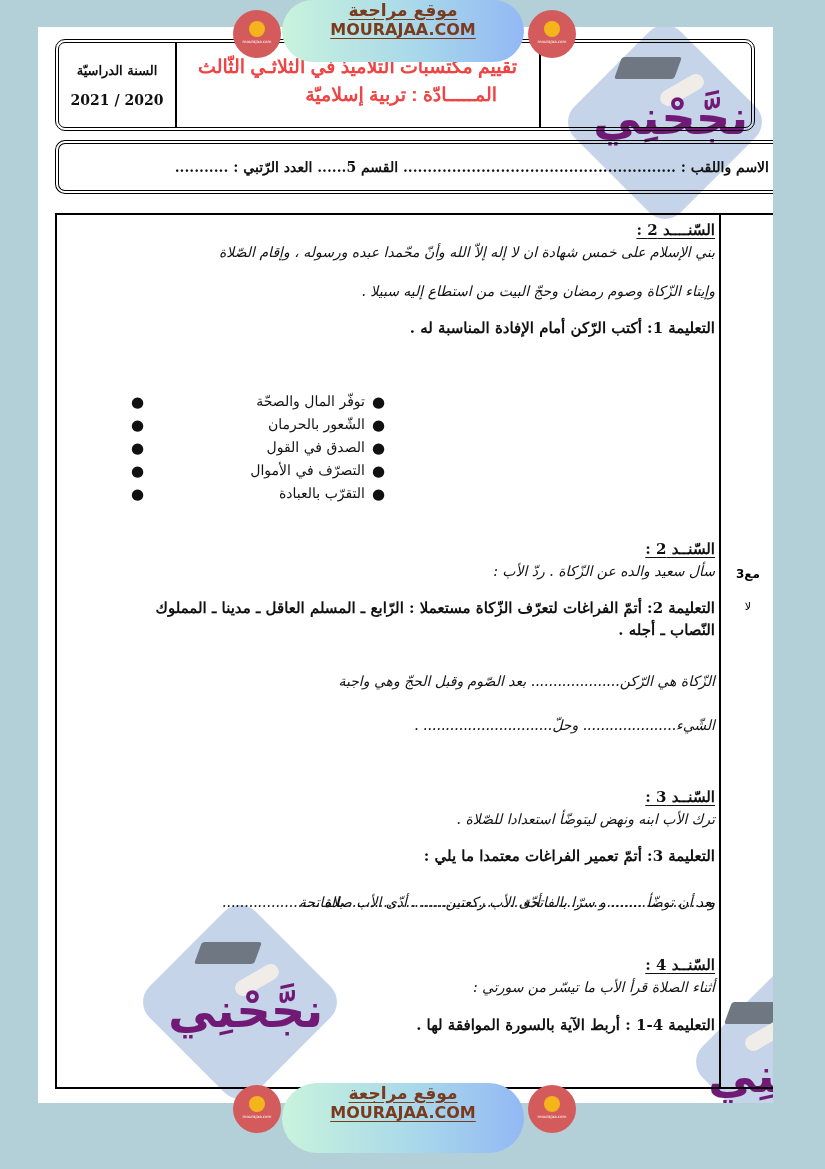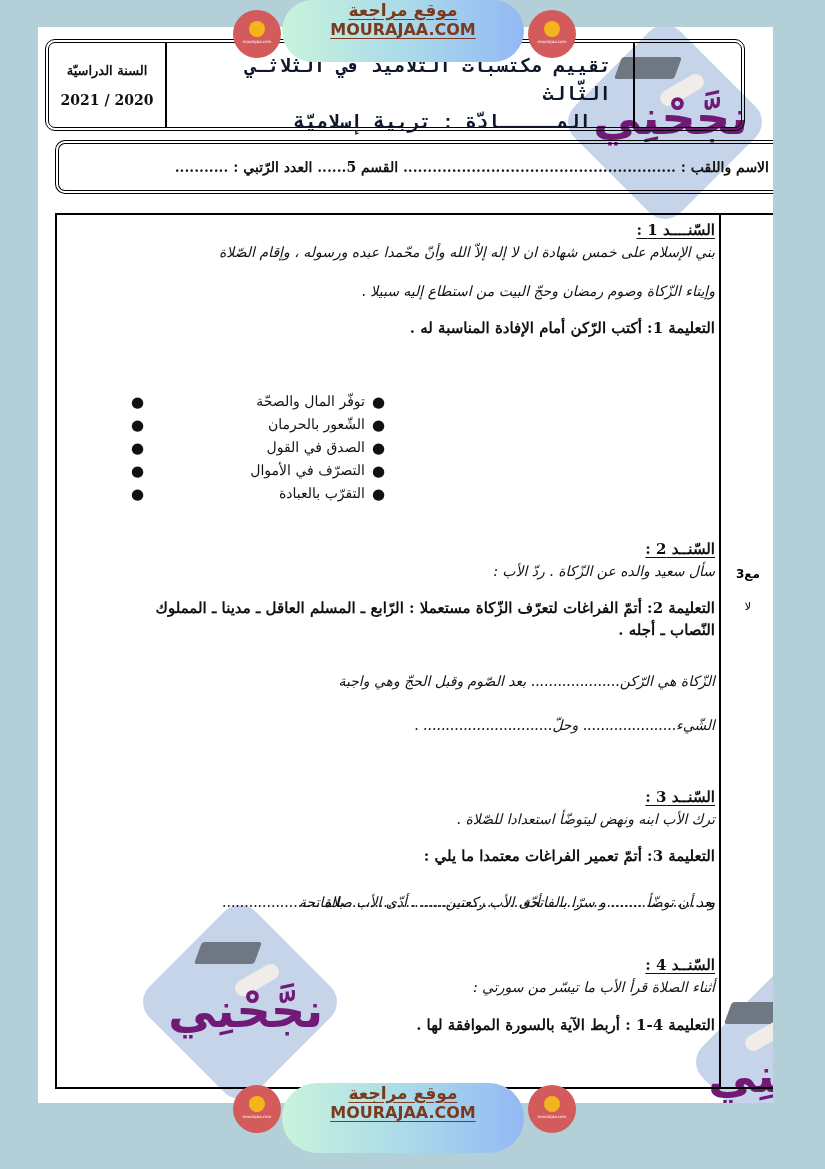--- a/index.html
+++ b/index.html
@@ -26,35 +26,35 @@
     position: absolute; width: 60px; height: 22px; background: #6f7782;
     transform: skewX(-20deg); border-radius: 3px;
   }
   .wm-scroll {
     position: absolute; width: 48px; height: 16px; background: #f0ece8;
     border-radius: 8px; transform: rotate(-30deg);
   }
 
   
   .header-box {
-    position: absolute; left: 7px; top: 12px; width: 700px; height: 92px;
+    position: absolute; left: 17px; top: 12px; width: 700px; height: 92px;
     border: 3px double #000; border-width: 4px; border-radius: 10px;
-    display: flex; direction: ltr; background: transparent; gap: 28px;
+    display: flex; direction: ltr; background: transparent;
   }
   .h-cell-left {
     width: 118px; border-right: 2px solid #000;
     display: flex; flex-direction: column; align-items: center; justify-content: center;
     font-family: "DejaVu Serif", serif; font-weight: bold; color: #111;
   }
   .h-cell-left .yr-label { font-size: 13px; margin-bottom: 14px; direction: rtl; }
   .h-cell-left .yr-val { font-size: 14px; }
   .h-cell-mid {
-    width: 440px; border-right: 2px solid #000; direction: rtl;
+    width: 364px; border-right: 2px solid #000; direction: rtl;
     padding-right: 22px; padding-top: 10px;
-    font-family: Liberation Mono, monospace; font-weight: bold; color: #0f172a;
+    font-family: Liberation Sans, sans-serif; font-weight: bold; color: #ef4444;
   }
   .h-cell-mid .t1 { font-size: 19px; line-height: 28px; }
   .h-cell-mid .t2 { font-size: 19px; line-height: 28px; padding-right: 20px; }
   .h-cell-right { flex: 1; }
 
   .name-box {
     position: absolute; left: 17px; top: 113px; width: 720px; height: 54px;
     border: 4px double #000; border-right: none; border-radius: 10px 0 0 10px;
     direction: rtl; display: flex; align-items: center; padding-right: 6px;
     font-family: "DejaVu Serif", serif; font-weight: bold; font-size: 14px; color: #111;
@@ -150,21 +150,21 @@
   </div>
 
   <div class="main-box">
     <div class="mark-col">
       <div class="m1">مع3</div>
       <div class="m2">لا</div>
     </div>
 
     <div class="content">
 
-      <div class="sanad" style="top:6px;">السّنــــد 1 :</div>
+      <div class="sanad" style="top:6px;">السّنــــد 2 :</div>
       <div class="line" style="top:29px;">بني الإسلام على خمس شهادة ان لا إله إلاّ الله وأنّ محّمدا عبده ورسوله ، وإقام الصّلاة</div>
       <div class="line" style="top:68px;">وإيتاء الزّكاة وصوم رمضان وحجّ البيت من استطاع إليه سبيلا .</div>
       <div class="instr" style="top:104px;">التعليمة 1: أكتب الرّكن أمام الإفادة المناسبة له .</div>
 
       <div class="bullet-list">
         <div class="bullet-row">
           <span class="b2" style="right:330px;">●</span>
           <span class="b-text" style="right:350px;">توفّر المال والصحّة</span>
           <span class="b-left" style="left:18px;">●</span>
         </div>

